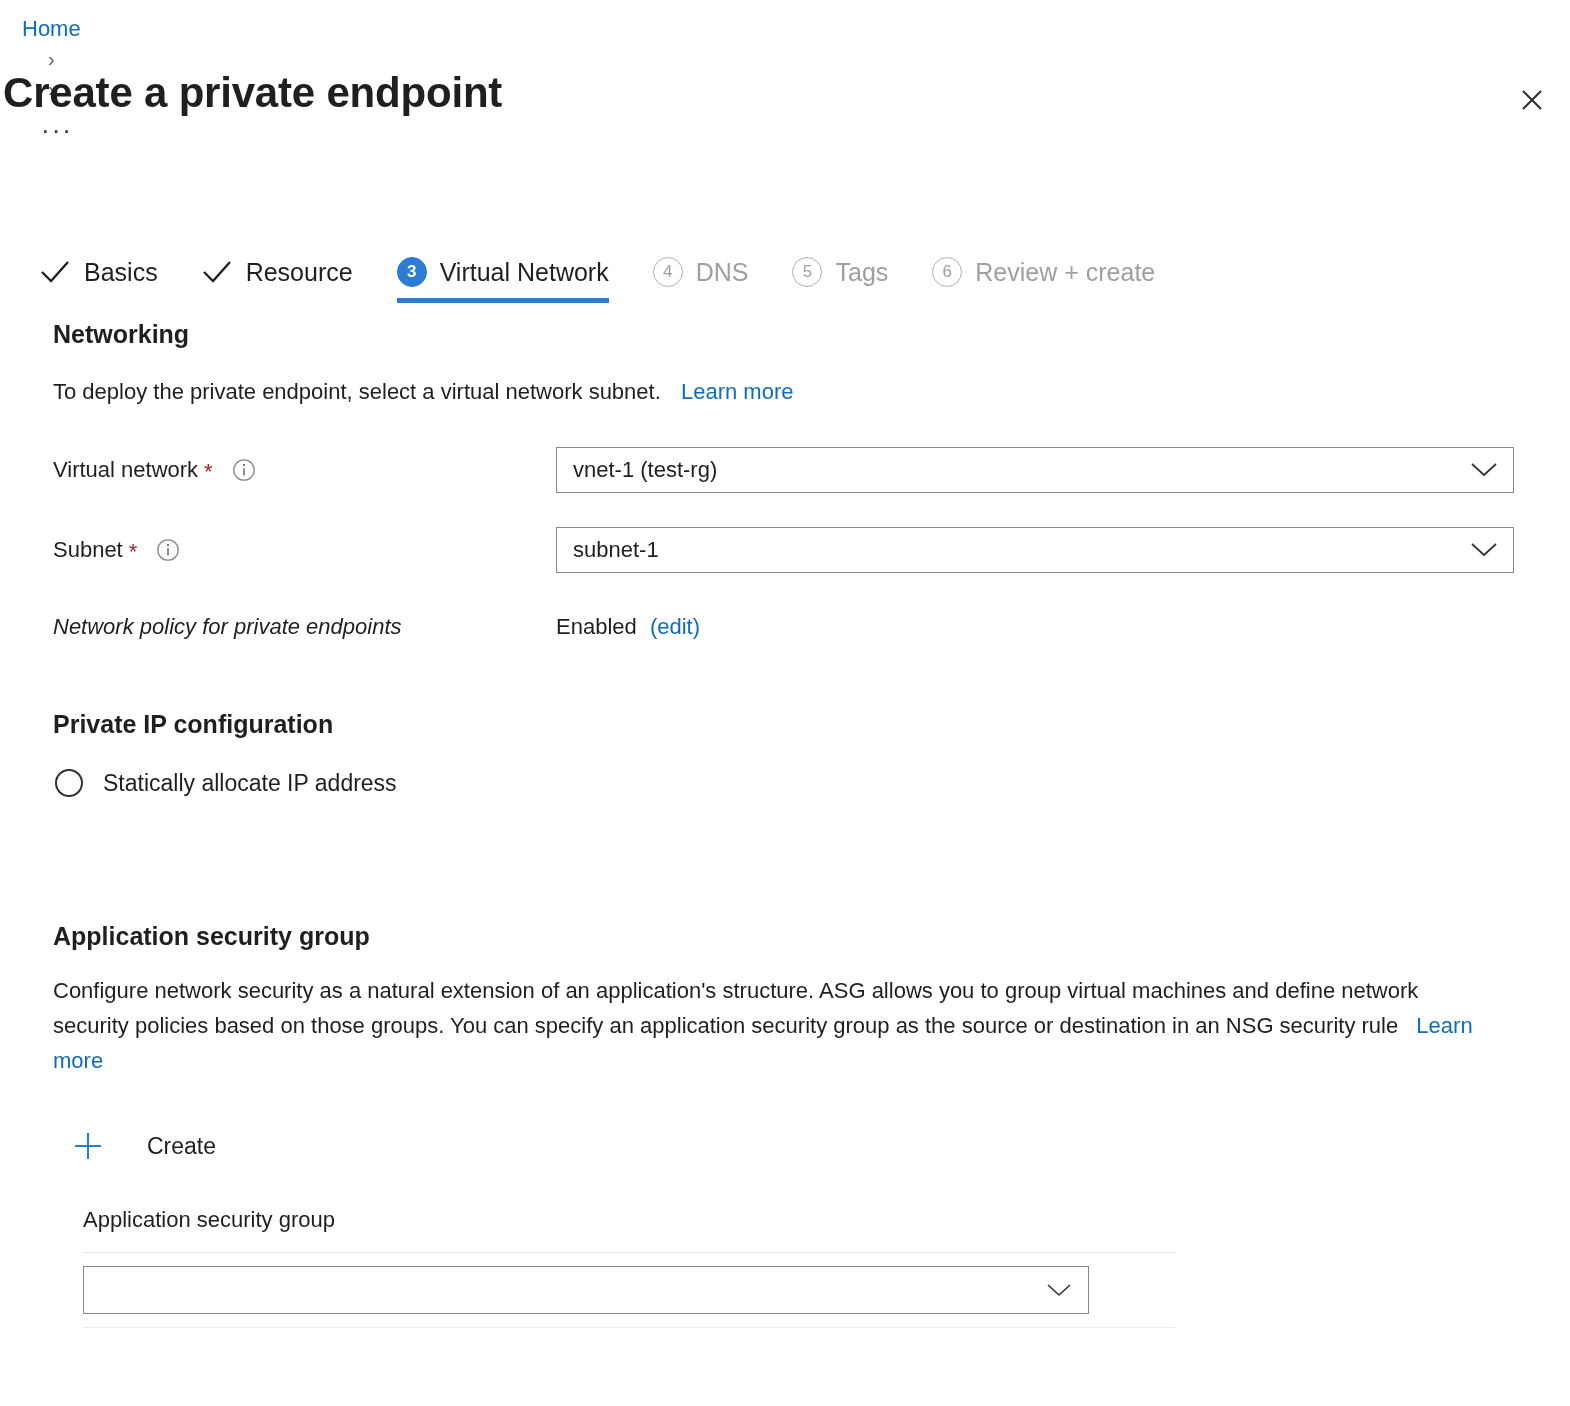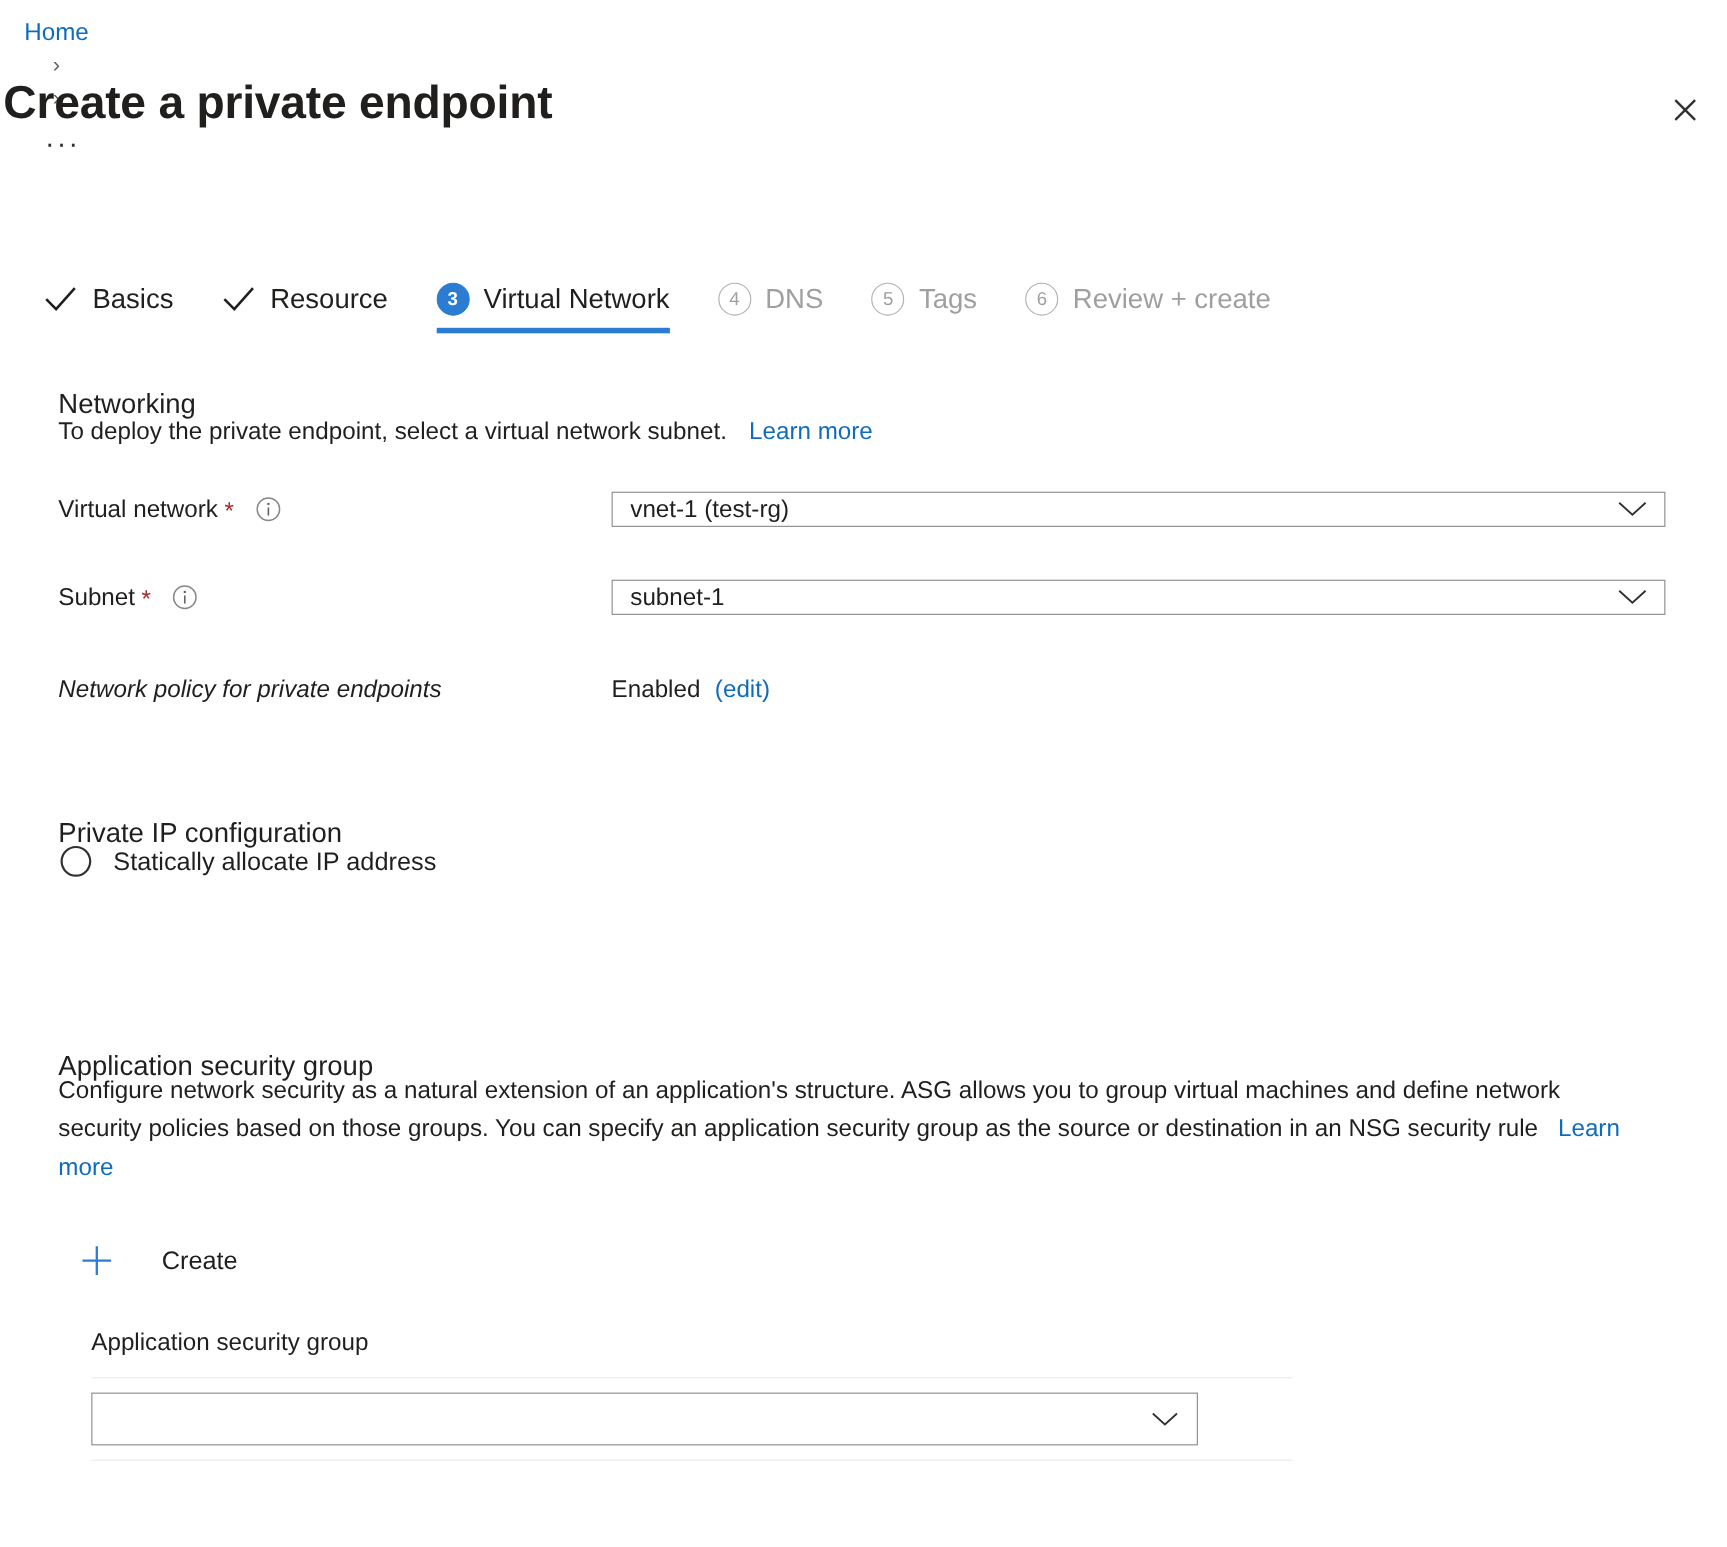--- a/index.html
+++ b/index.html
@@ -137,22 +137,21 @@
     background: #2b7cd3;
   }
 
   
   .section-heading {
     position: absolute;
     left: 53px;
     font-size: 25px;
     line-height: 32px;
     color: #201f1e;
-    font-weight: 400;
-    margin-top: 33px;
+    font-weight: 700;
   }
   .body-text {
     font-size: 22px;
     line-height: 34px;
     color: #201f1e;
   }
   .link {
     color: #0f6cbd;
     cursor: pointer;
   }
@@ -190,21 +189,21 @@
     position: relative;
     top: 2px;
   }
   .info-icon {
     margin-left: 18px;
     display: inline-flex;
     align-items: center;
   }
   .dropdown {
     width: 958px;
-    height: 32px;
+    height: 46px;
     border: 1px solid #8a8886;
     background: #ffffff;
     box-sizing: border-box;
     display: flex;
     align-items: center;
     justify-content: space-between;
     padding: 0 14px 0 16px;
     cursor: pointer;
     flex: none;
   }

